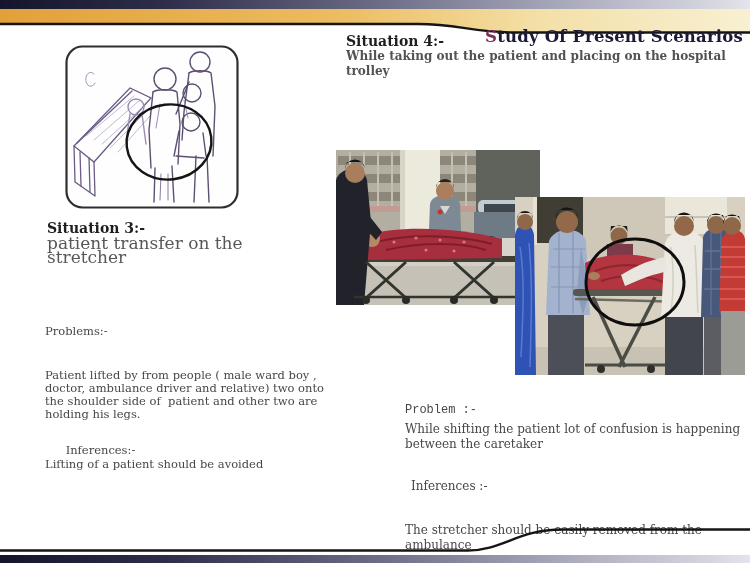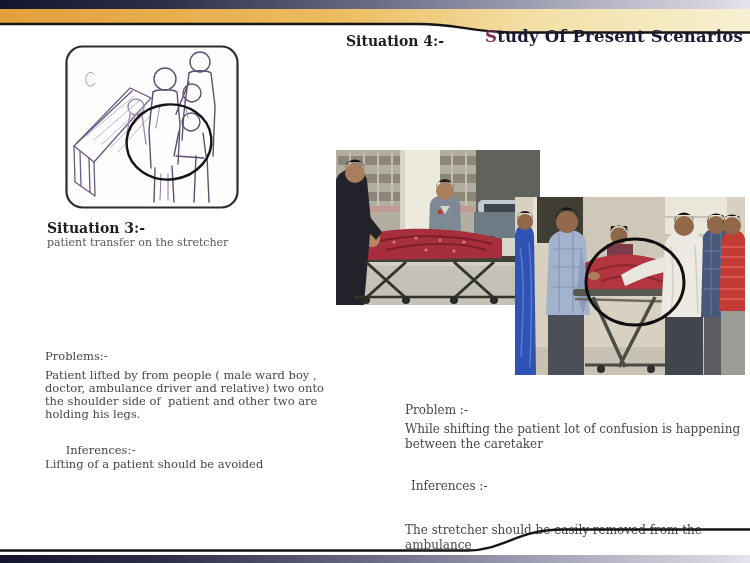--- a/index.html
+++ b/index.html
@@ -14,21 +14,21 @@
   .bottom-curve-svg{position:absolute;left:0;top:524px;width:750px;height:30px;display:block;}
   .bottom-bar{position:absolute;left:0;top:555px;width:750px;height:8px;
     background:linear-gradient(90deg,#14142c 0%,#2e2e4a 22%,#6b6b86 50%,#a9a9bc 75%,#d6d6e0 95%,#e4e4ec 100%);}
   .slide-title{
     position:absolute;top:27px;right:7px;font-size:16.5px;font-weight:bold;
     color:#1b1b38;letter-spacing:.2px;line-height:20px;
   }
   .slide-title::first-letter{color:#7c2f52;}
   
   .heading{font-size:14px;font-weight:bold;color:#1f1f1f;line-height:15px;}
-  .caption{font-size:11px;color:#585858;line-height:14px;}
+  .caption{font-size:17px;color:#585858;line-height:14px;}
   .caption-bold{font-size:12px;font-weight:bold;color:#525252;line-height:15px;}
   .body-s{font-size:11.5px;color:#474747;line-height:12.9px;}
   .body-m{font-size:12px;color:#474747;line-height:15px;}
   .pre{white-space:pre-wrap;}
   .abs{position:absolute;}
   
   .sketch-box{position:absolute;left:64px;top:44px;width:176px;height:166px;}
   .photo1{position:absolute;left:336px;top:150px;width:204px;height:155px;z-index:1;}
   .photo2{position:absolute;left:515px;top:197px;width:230px;height:178px;z-index:2;}
   .photo1 svg,.photo2 svg,.sketch-box svg{display:block;width:100%;height:100%;}
@@ -101,32 +101,33 @@
         <path d="M97,130 L96,156 M104,130 L104,156" stroke="#8a7aa3" stroke-width="1"></path>
       </g>
       <ellipse cx="105" cy="98" rx="42.5" ry="37.5" fill="none" stroke="#141414" stroke-width="2.4" transform="rotate(-7 105 98)"></ellipse>
     </svg>
   </div>
 
   <div class="abs" style="left:47px;top:221px;width:280px;">
     <div class="heading">Situation 3:-</div>
     <div class="caption">patient transfer on the stretcher</div>
   </div>
-  <div class="abs body-s" style="left:45px;top:350px;">Problems:-</div>
+  <div class="abs body-s" style="left:45px;top:325px;">Problems:-</div>
   <div class="abs body-s pre" style="left:45px;top:369px;width:312px;">Patient lifted by from people ( male ward boy ,
 doctor, ambulance driver and relative) two onto
 the shoulder side of  patient and other two are
 holding his legs.</div>
   <div class="abs body-s pre" style="left:62px;top:444px;"> Inferences:-</div>
   <div class="abs body-s" style="left:45px;top:458px;width:320px;">Lifting of a patient should be avoided</div>
 
   <div class="abs" style="left:346px;top:34px;width:400px;">
     <div class="heading">Situation 4:-</div>
-  </div>
-  <div class="abs body-m" style="left:405px;top:403px;">Problem :-</div>
+    <div class="caption-bold">While taking out the patient and placing on the hospital trolley</div>
+  </div>
+  <div class="abs body-m" style="left:405px;top:403px;font-family:Liberation Mono, monospace;">Problem :-</div>
   <div class="abs body-m pre" style="left:405px;top:422px;width:345px;">While shifting the patient lot of confusion is happening
 between the caretaker</div>
   <div class="abs body-m" style="left:411px;top:479px;">Inferences :-</div>
   <div class="abs body-m pre" style="left:405px;top:494px;width:345px;margin-top:29px;">The stretcher should be easily removed from the
 ambulance</div>
 
   <div class="photo1">
     <svg viewBox="0 0 204 155">
       <defs>
           <filter id="p1blur">

